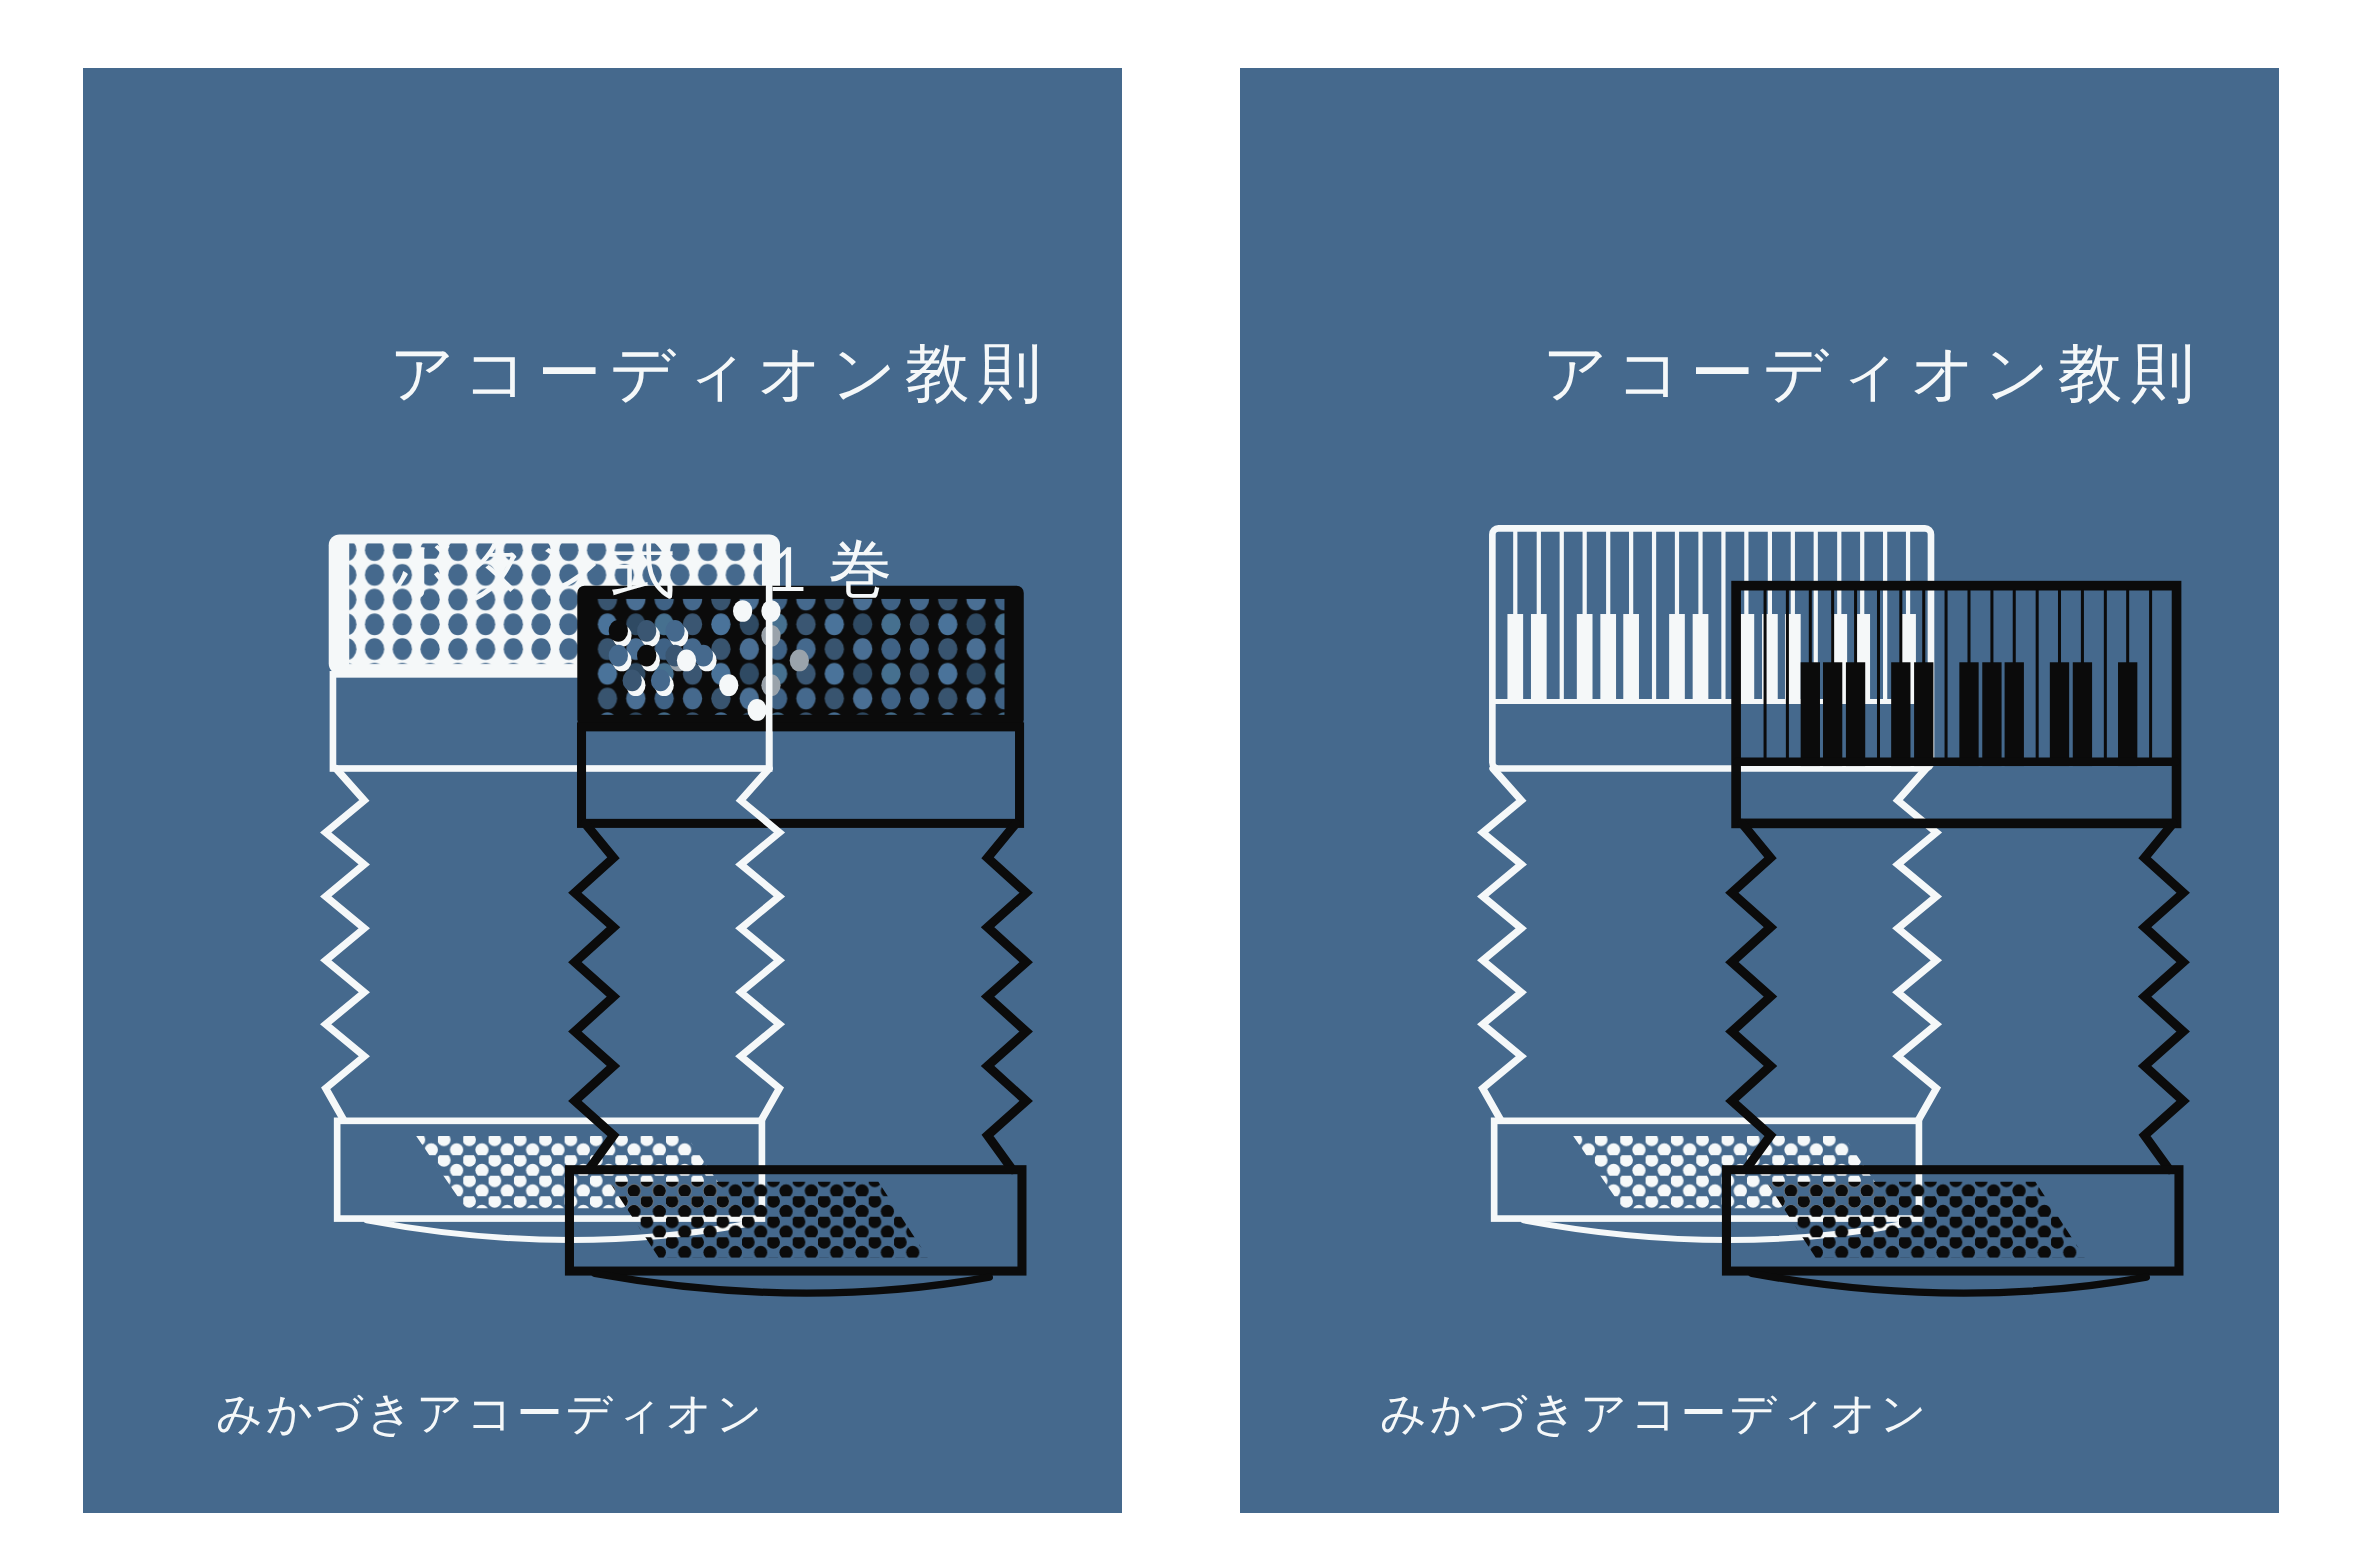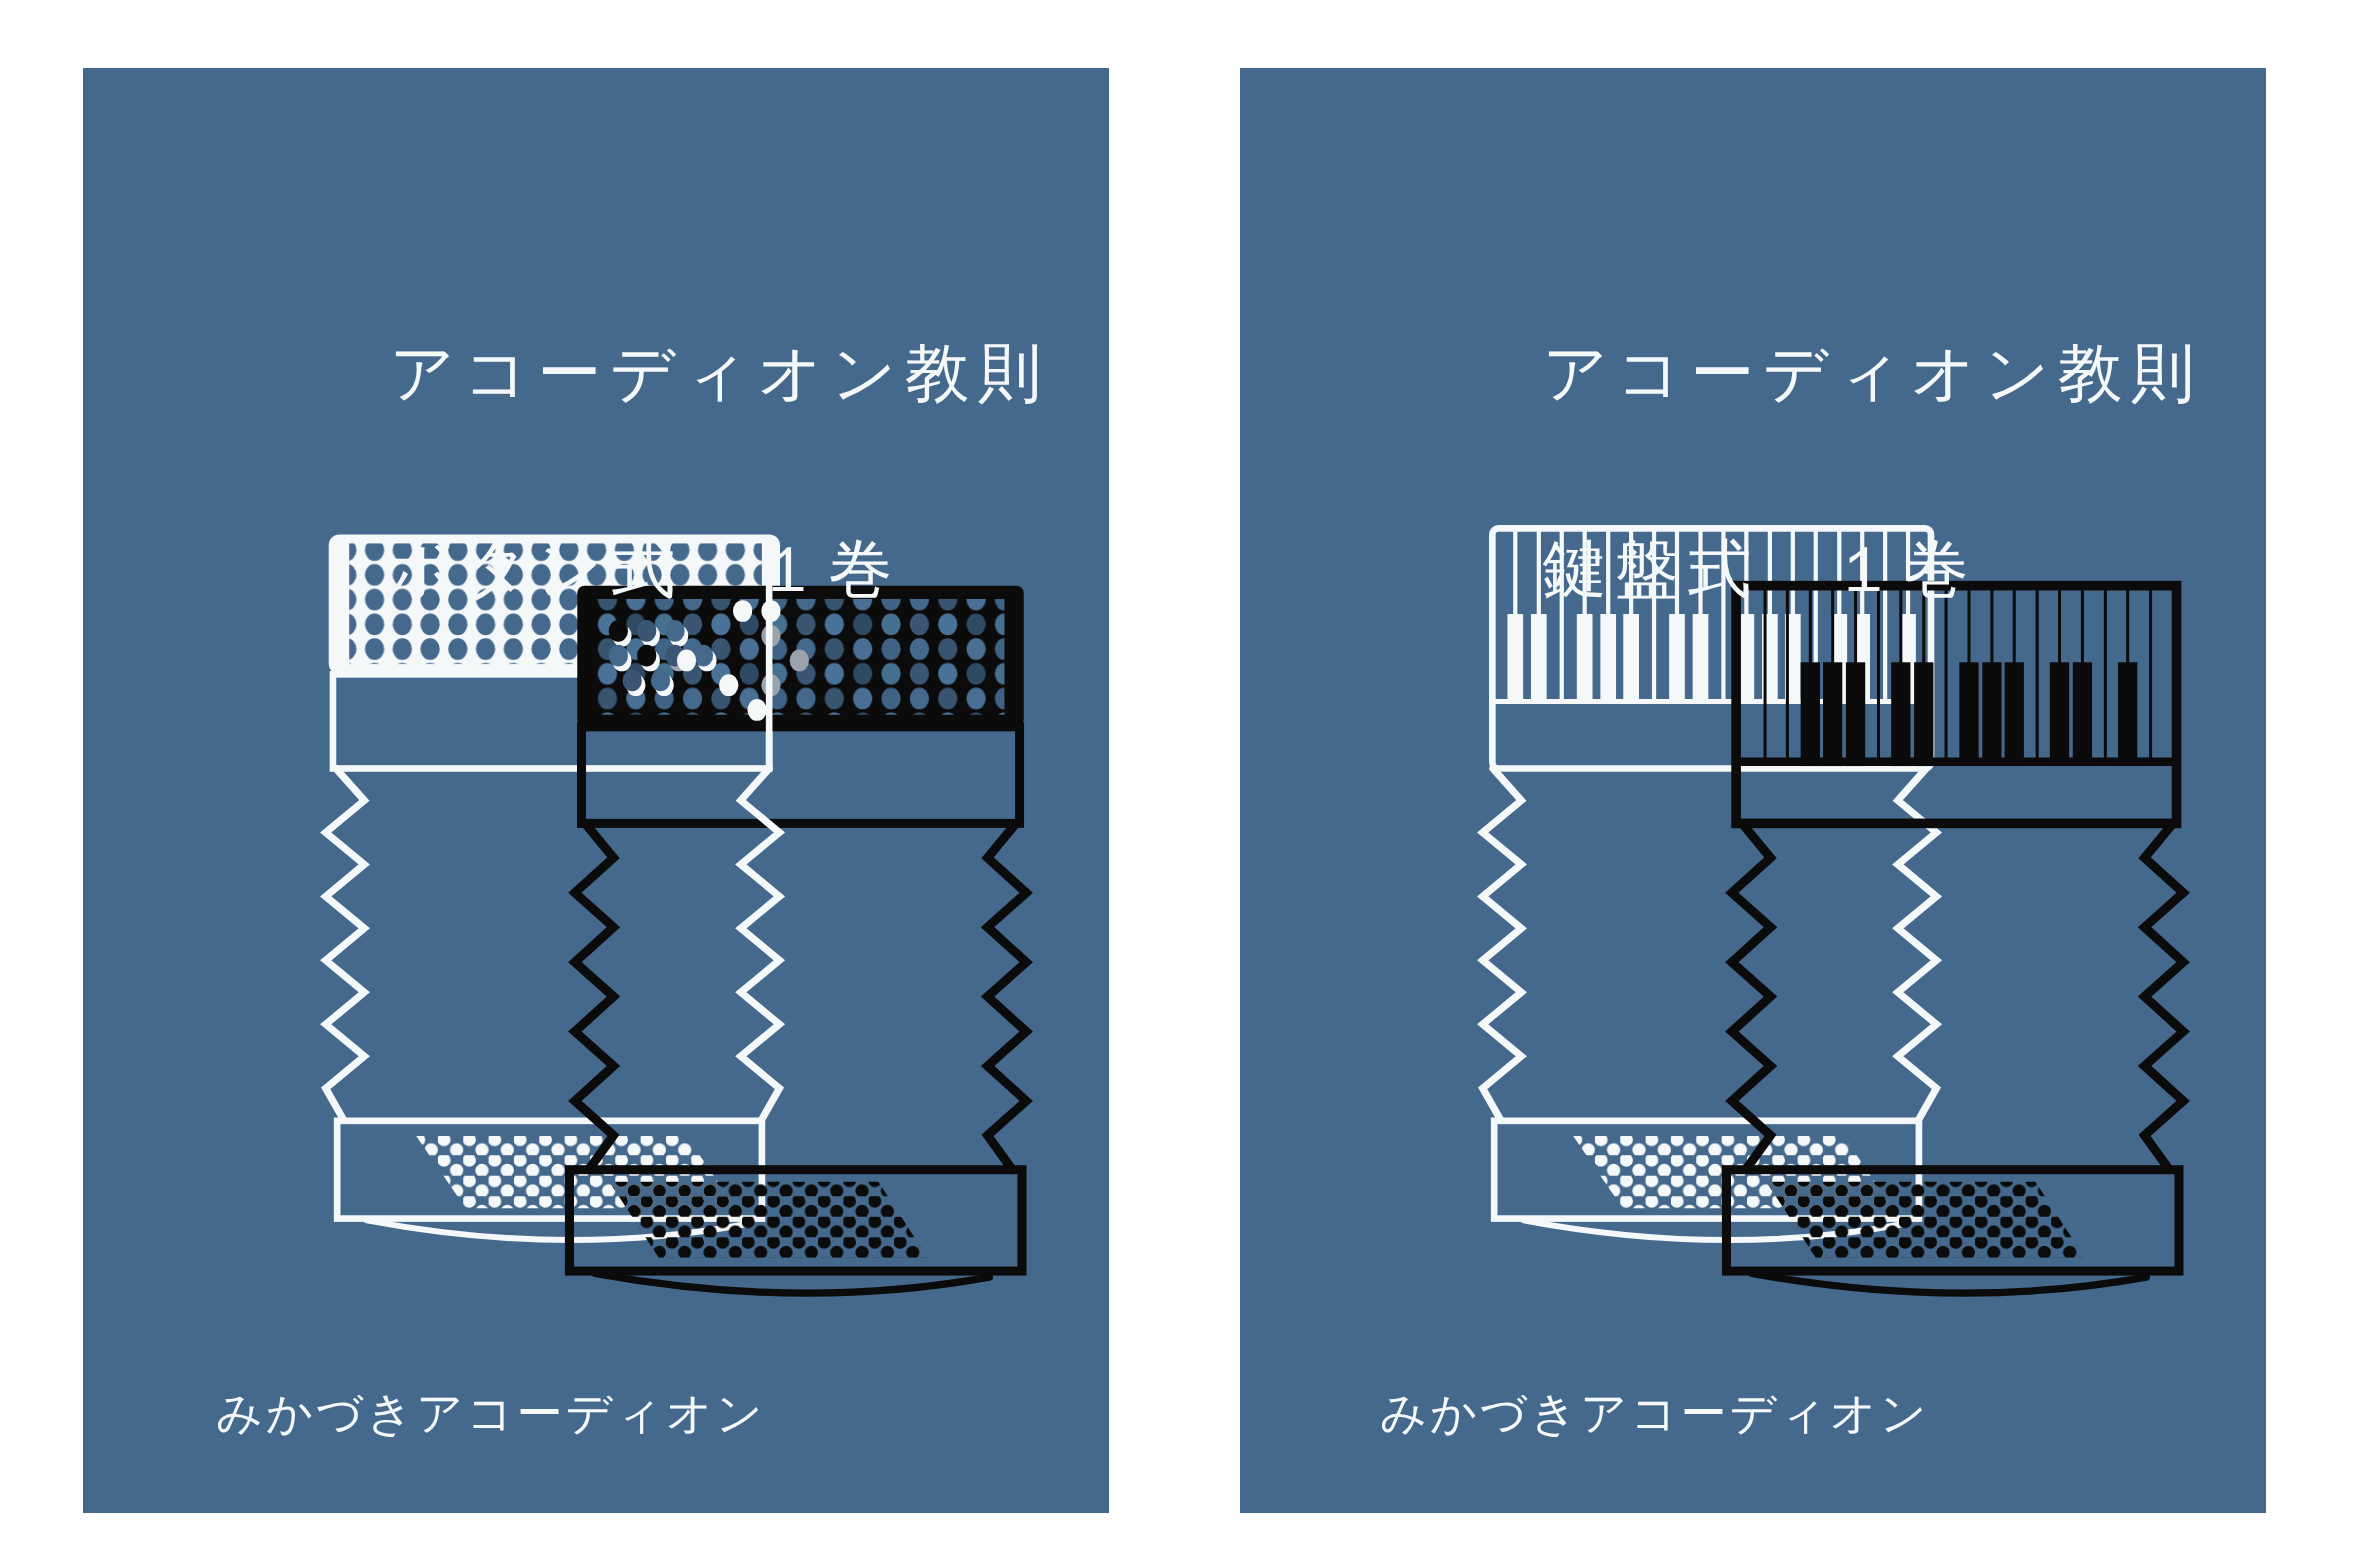--- a/index.html
+++ b/index.html
@@ -6,20 +6,21 @@
   body{
     width:2366px;height:1567px;
     background:#ffffff;
     font-family:"DejaVu Sans","Liberation Sans",sans-serif;
     position:relative;overflow:hidden;
   }
   .page{position:absolute;inset:0;}
   .cover{
     position:absolute;top:68px;width:1026px;height:1445px;
     background:#45698d;
+    padding-left:13px;
   }
   .cover-left{left:83px;}
   .cover-right{left:1240px;}
   .illu{position:absolute;left:0;top:0;width:1026px;height:1445px;}
   .title{
     position:absolute;left:134px;top:158px;margin:0;
     color:#f5f8f9;font-size:64px;font-weight:500;
     line-height:98px;letter-spacing:8.4px;white-space:pre;
   }
   .cover-right .title{left:130px;}
@@ -188,19 +189,18 @@
         <polyline points="832,1252 879,1309 815,1367 879,1424 815,1482 879,1539 815,1597 879,1654 815,1712 879,1769 838,1826" stroke="#0b0b0b" stroke-width="15"></polyline>
         <polyline points="1546,1252 1499,1309 1563,1367 1499,1424 1563,1482 1499,1539 1563,1597 1499,1654 1563,1712 1499,1769 1540,1826" stroke="#0b0b0b" stroke-width="15"></polyline>
         <rect x="806" y="1826" width="750" height="168" stroke="#0b0b0b" stroke-width="15"></rect>
         <path d="M872 1846 L1318 1846 L1400 1972 L954 1972 Z" fill="url(#rp-bs)" stroke="none"></path>
         <path d="M848 1998 Q1190 2060 1502 2004" stroke="#0b0b0b" stroke-width="12"></path>
       </g>
     </svg>
 
     <h1 class="title">
       <span>アコーディオン教則</span><br>
-      <span>鍵盤式　１巻</span>
     </h1>
     <p class="publisher">みかづきアコーディオン</p>
   </section>
 
 </div>
 
 
 </body></html>

